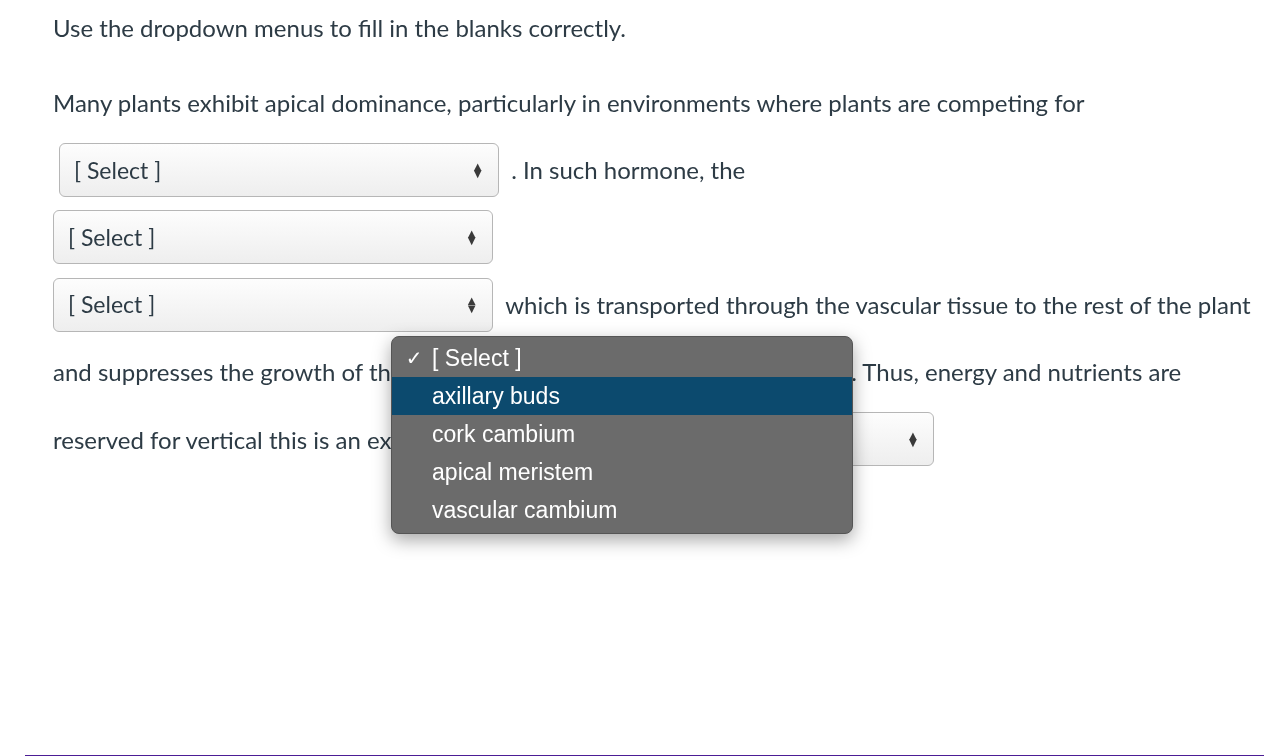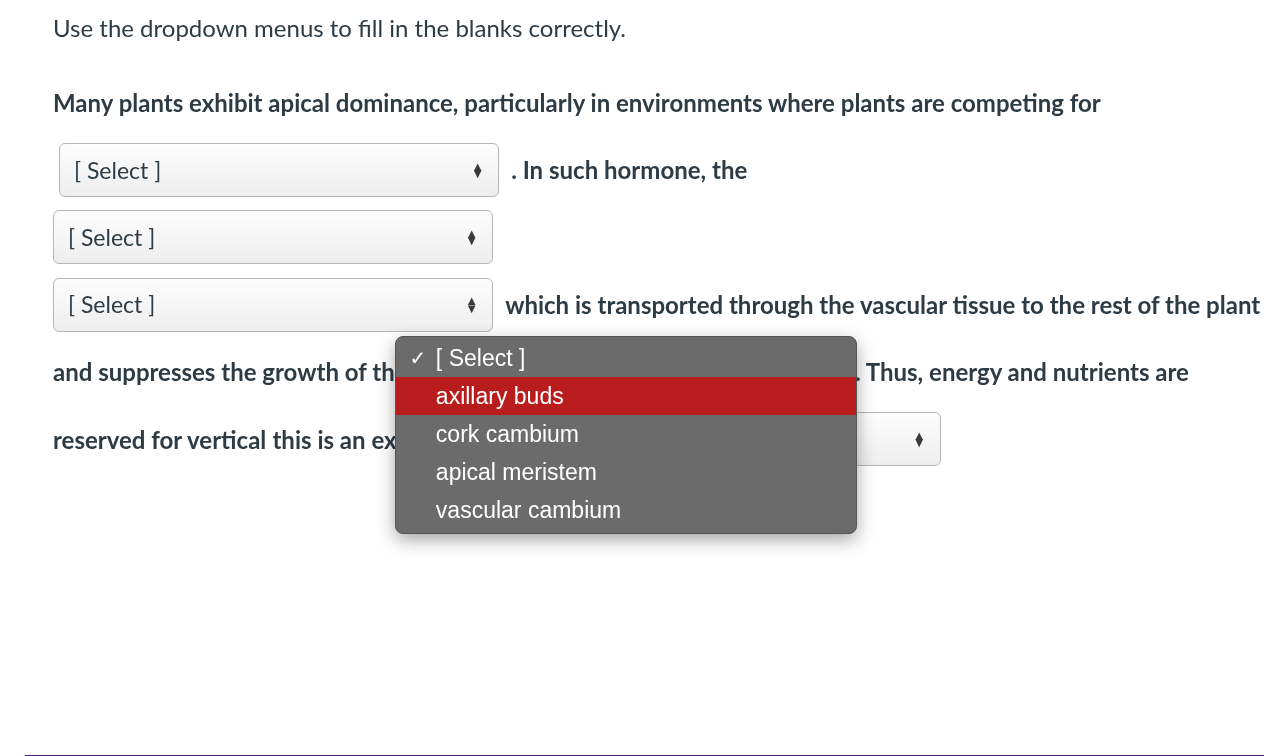--- a/index.html
+++ b/index.html
@@ -21,21 +21,20 @@
     margin-left: 25px;
   }
   .instruction {
     margin: 0 0 22px 0;
   }
   .flow {
     line-height: 2.7;
   }
   .flow span.text {
     vertical-align: middle;
-    font-weight: bold;
   }
   .select-wrap {
     display: inline-block;
     vertical-align: middle;
     margin: 0 6px;
   }
   .select {
     display: inline-flex;
     align-items: center;
     justify-content: space-between;
@@ -93,21 +92,21 @@
   .dropdown-item {
     display: flex;
     align-items: center;
     height: 38px;
     padding: 0 14px 0 10px;
     color: #ffffff;
     cursor: pointer;
     font-family: "Helvetica Neue", Arial, sans-serif;
   }
   .dropdown-item.selected { color: #fff; }
-  .dropdown-item.highlight { background: #b91c1c; }
+  .dropdown-item.highlight { background: #0c4a6e; }
   .check {
     width: 24px;
     display: inline-block;
     text-align: center;
     font-size: 20px;
   }
   .dropdown-item .opt-label { padding-left: 6px; }
 
   .open-wrap {
     position: relative;

